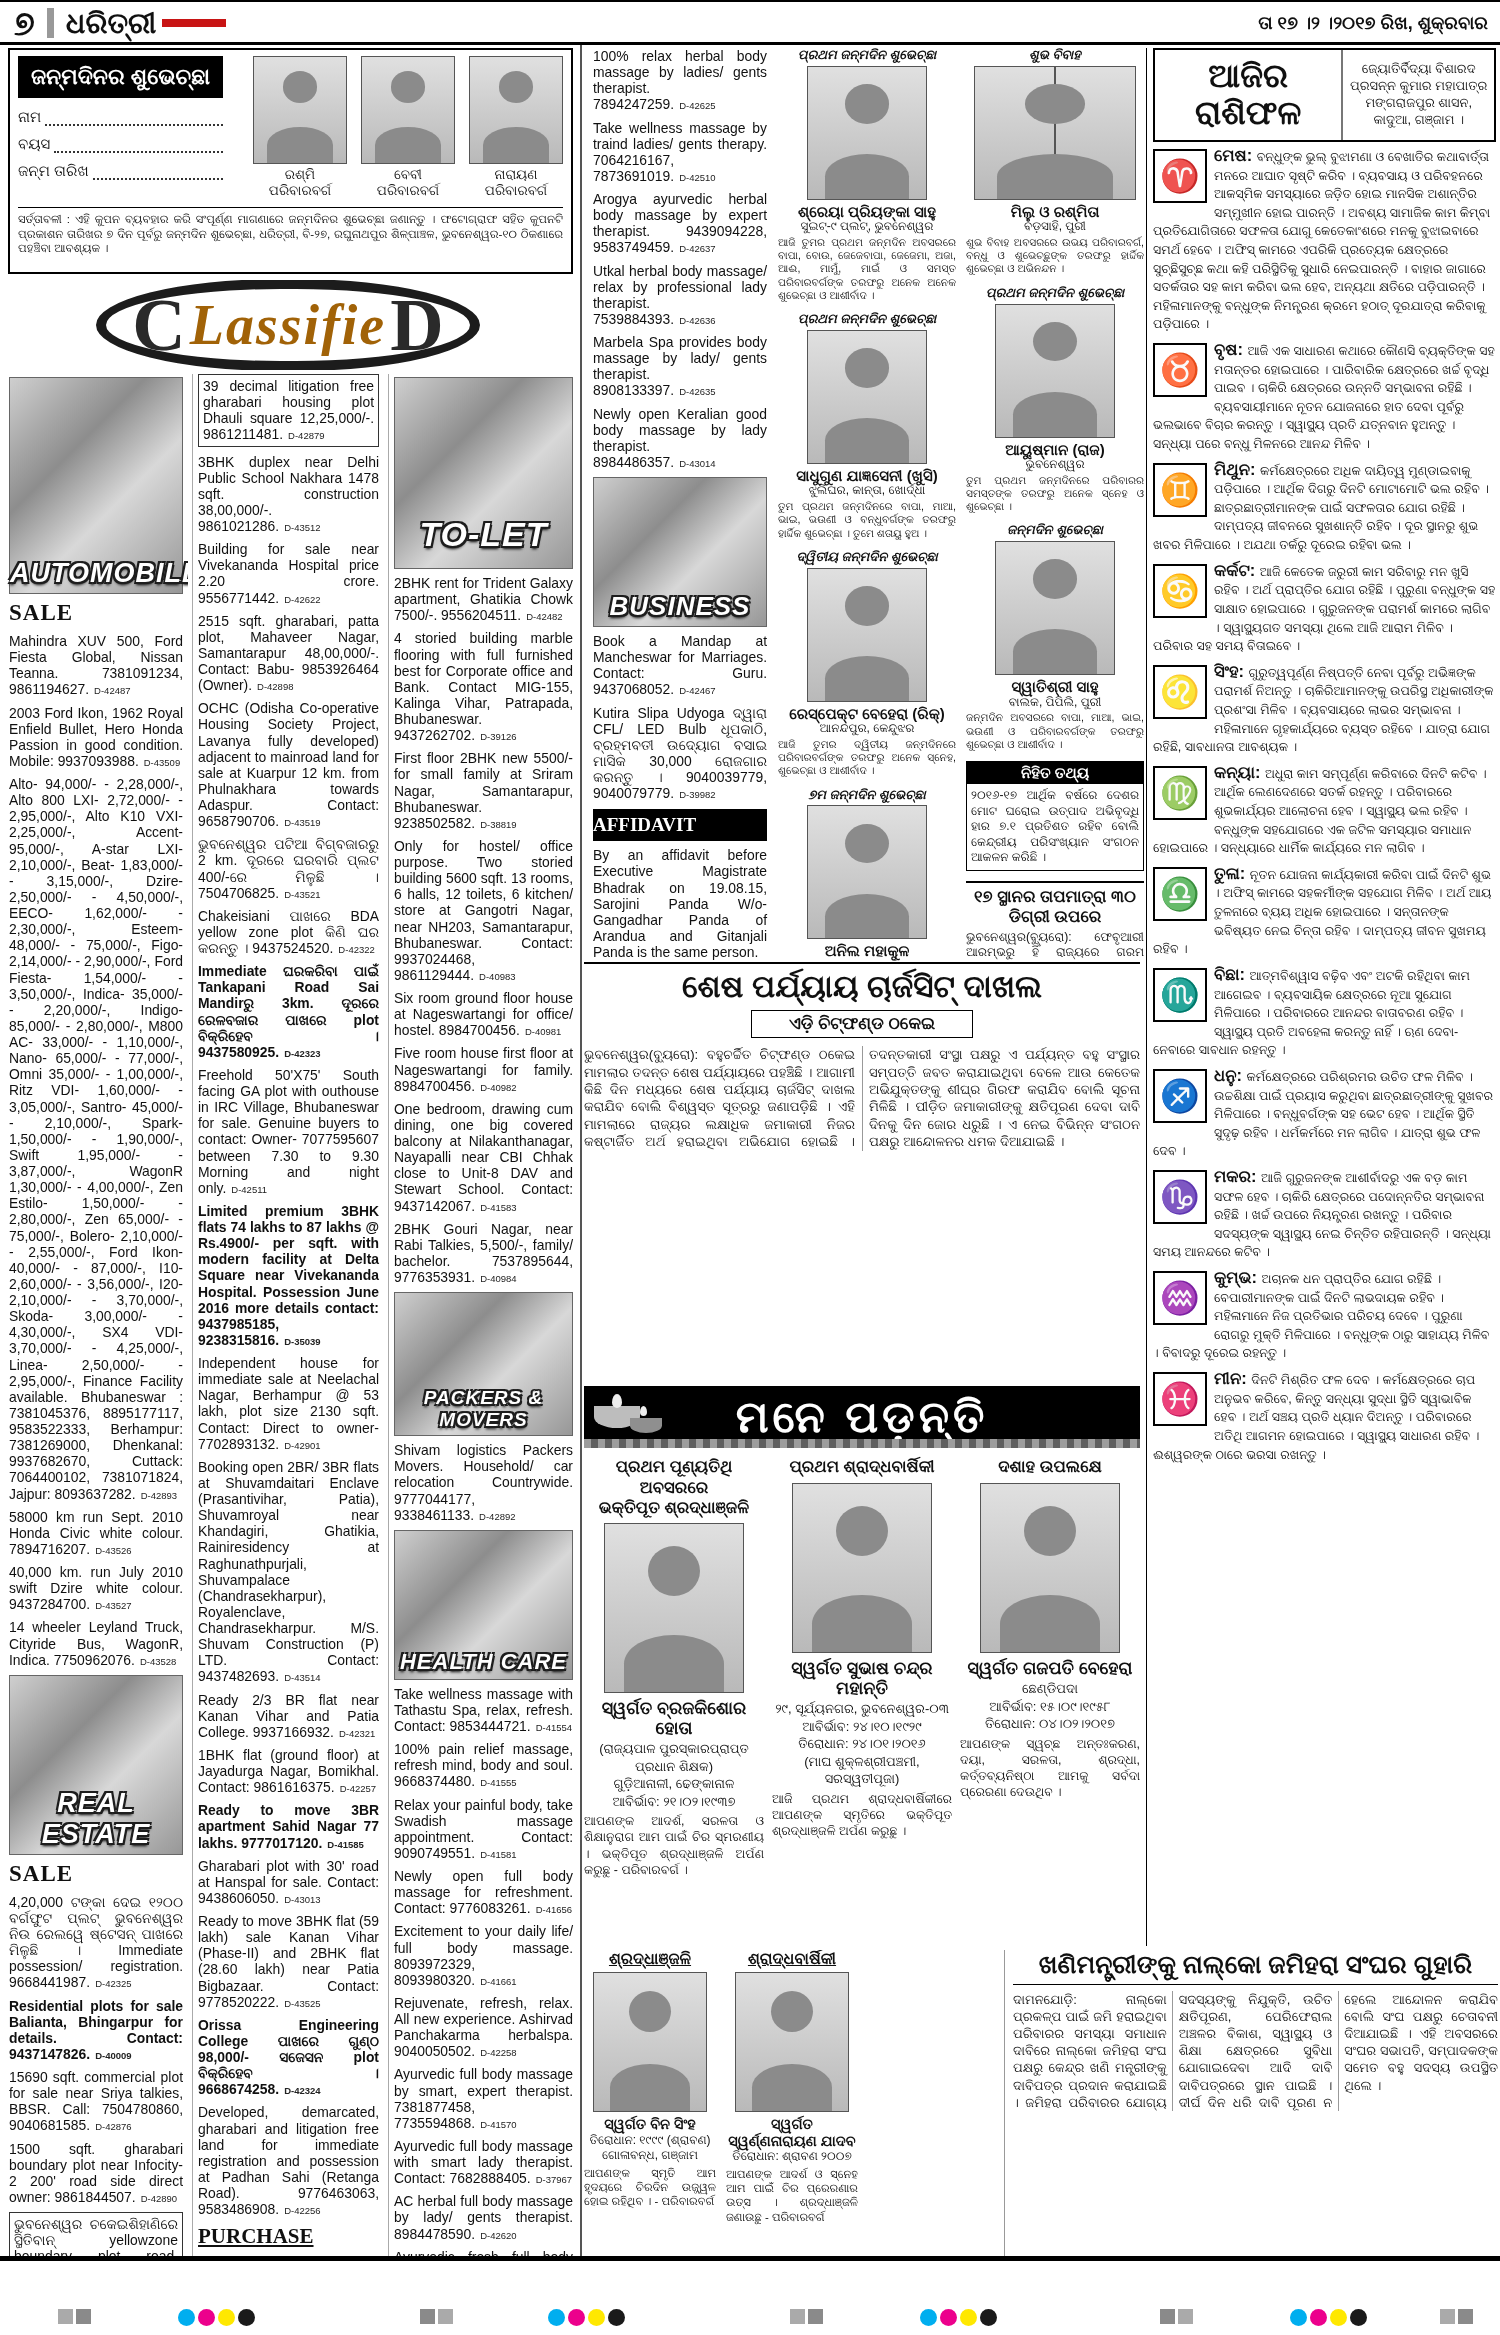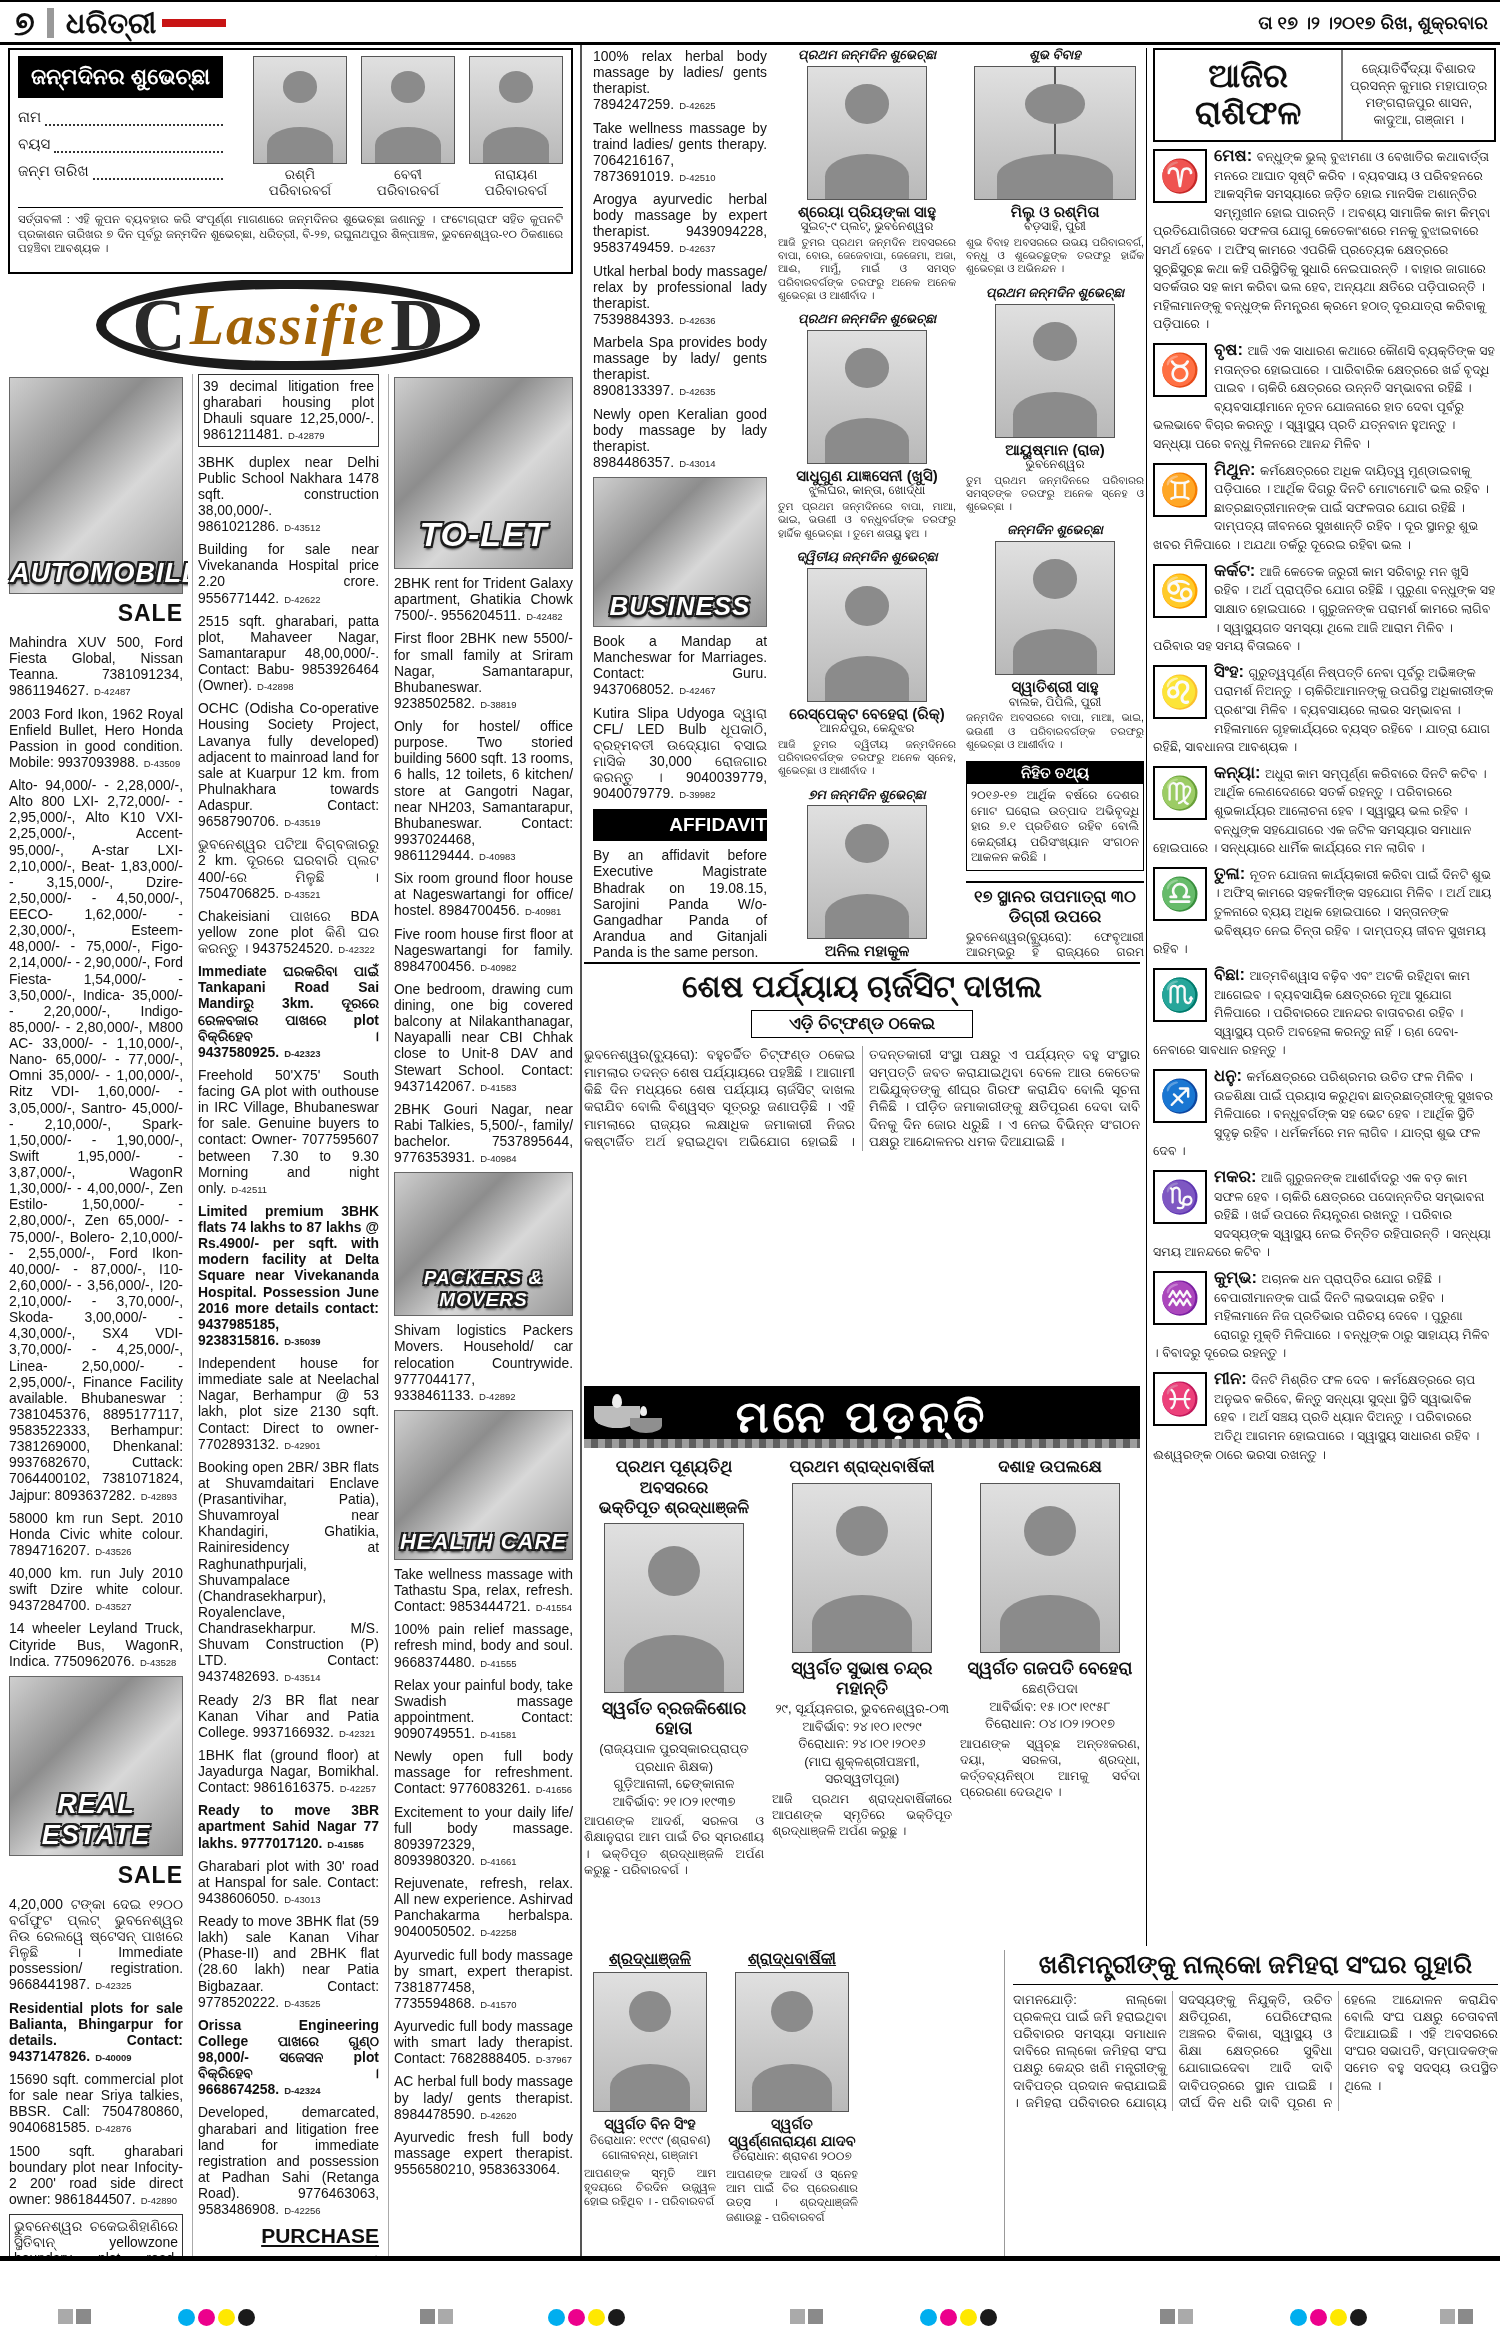--- a/index.html
+++ b/index.html
@@ -49,21 +49,21 @@
   .cat-logo .cap{position:absolute;bottom:4px;left:0;right:0;text-align:center;font-weight:bold;font-style:italic;
         color:#fff;letter-spacing:1px;
         text-shadow:-2px -2px 0 #1d1d1d,2px -2px 0 #1d1d1d,-2px 2px 0 #1d1d1d,2px 2px 0 #1d1d1d,0 3px 3px #000;}
   .logo-automobile{height:215px;} .logo-automobile .cap{font-size:27px;}
   .logo-realestate{height:178px;} .logo-realestate .cap{font-size:27px;}
   .logo-tolet{height:190px;} .logo-tolet .cap{font-size:34px;bottom:14px;}
   .logo-packers{height:142px;} .logo-packers .cap{font-size:19px;}
   .logo-health{height:148px;} .logo-health .cap{font-size:22px;}
   .logo-business{height:148px;} .logo-business .cap{font-size:26px;}
 
-  .col-heading{text-align:right;font-weight:bold;}
+  .col-heading{text-align:left;font-weight:bold;font-family:Liberation Serif, serif;}
   .col-heading.sale{font-size:23px;letter-spacing:1px;margin:2px 0 7px;}
   .col-heading.purchase{font-size:21px;text-decoration:underline;margin:6px 0 7px;}
   .col-heading.affidavit{background:#000;color:#fff;font-size:19px;padding:5px 0;margin:8px 0 6px;}
 
   .ad{font-size:13.9px;line-height:1.16;margin:0 0 7px;text-align:justify;}
   .ad .ref{font-size:9.5px;color:#222;padding-left:5px;white-space:nowrap;}
   .ad.bold{font-weight:bold;}
   .ad.boxed{border:1.5px solid #333;padding:3px 4px;}
 
   
@@ -270,20 +270,21 @@
       <div class="col-heading purchase">PURCHASE</div>
       <p class="ad"><span>Immediate ଘରକରିବା ପାଇଁ 2000 sqft. ପାଚେରି ପ୍ଲଟ୍ ଆବଶ୍ୟକ । 9439493164.</span></p>
     </div>
 
   <div class="abs ccol col3">
 
   <div class="cat-logo logo-tolet">
         <span class="cap">TO-LET</span>
       </div>
       <p class="ad"><span>2BHK rent for Trident Galaxy apartment, Ghatikia Chowk 7500/-. 9556204511.</span><span class="ref">D-42482</span></p>
+      <p class="ad"><span>4 storied building marble flooring with full furnished best for Corporate office and Bank. Contact MIG-155, Kalinga Vihar, Patrapada, Bhubaneswar. 9437262702.</span><span class="ref">D-39126</span></p>
       <p class="ad"><span>First floor 2BHK new 5500/- for small family at Sriram Nagar, Samantarapur, Bhubaneswar. 9238502582.</span><span class="ref">D-38819</span></p>
       <p class="ad"><span>Only for hostel/ office purpose. Two storied building 5600 sqft. 13 rooms, 6 halls, 12 toilets, 6 kitchen/ store at Gangotri Nagar, near NH203, Samantarapur, Bhubaneswar. Contact: 9937024468, 9861129444.</span><span class="ref">D-40983</span></p>
       <p class="ad"><span>Six room ground floor house at Nageswartangi for office/ hostel. 8984700456.</span><span class="ref">D-40981</span></p>
       <p class="ad"><span>Five room house first floor at Nageswartangi for family. 8984700456.</span><span class="ref">D-40982</span></p>
       <p class="ad"><span>One bedroom, drawing cum dining, one big covered balcony at Nilakanthanagar, Nayapalli near CBI Chhak close to Unit-8 DAV and Stewart School. Contact: 9437142067.</span><span class="ref">D-41583</span></p>
       <p class="ad"><span>2BHK Gouri Nagar, near Rabi Talkies, 5,500/-, family/ bachelor. 7537895644, 9776353931.</span><span class="ref">D-40984</span></p>
       <div class="cat-logo logo-packers">
         <span class="cap">PACKERS &amp; MOVERS</span>
       </div>
       <p class="ad"><span>Shivam logistics Packers Movers. Household/ car relocation Countrywide. 9777044177, 9338461133.</span><span class="ref">D-42892</span></p>

